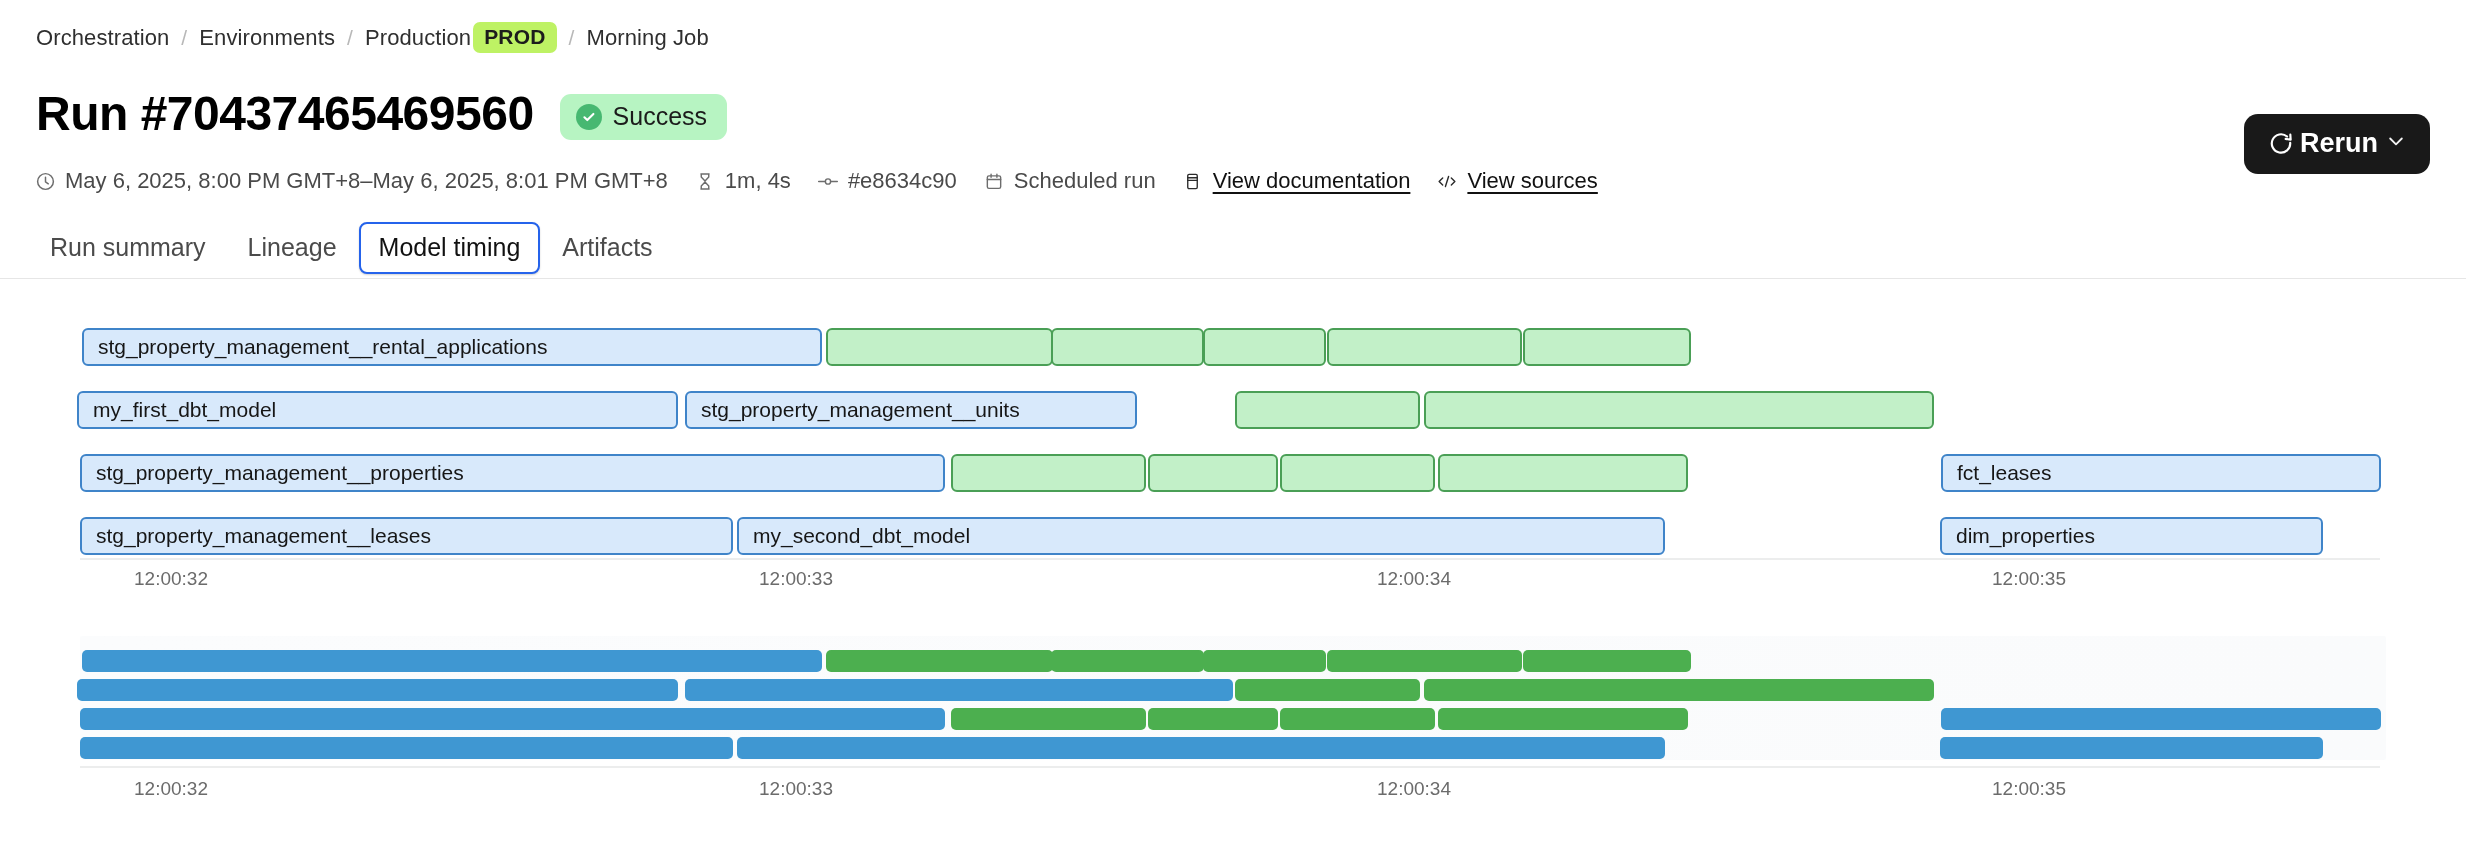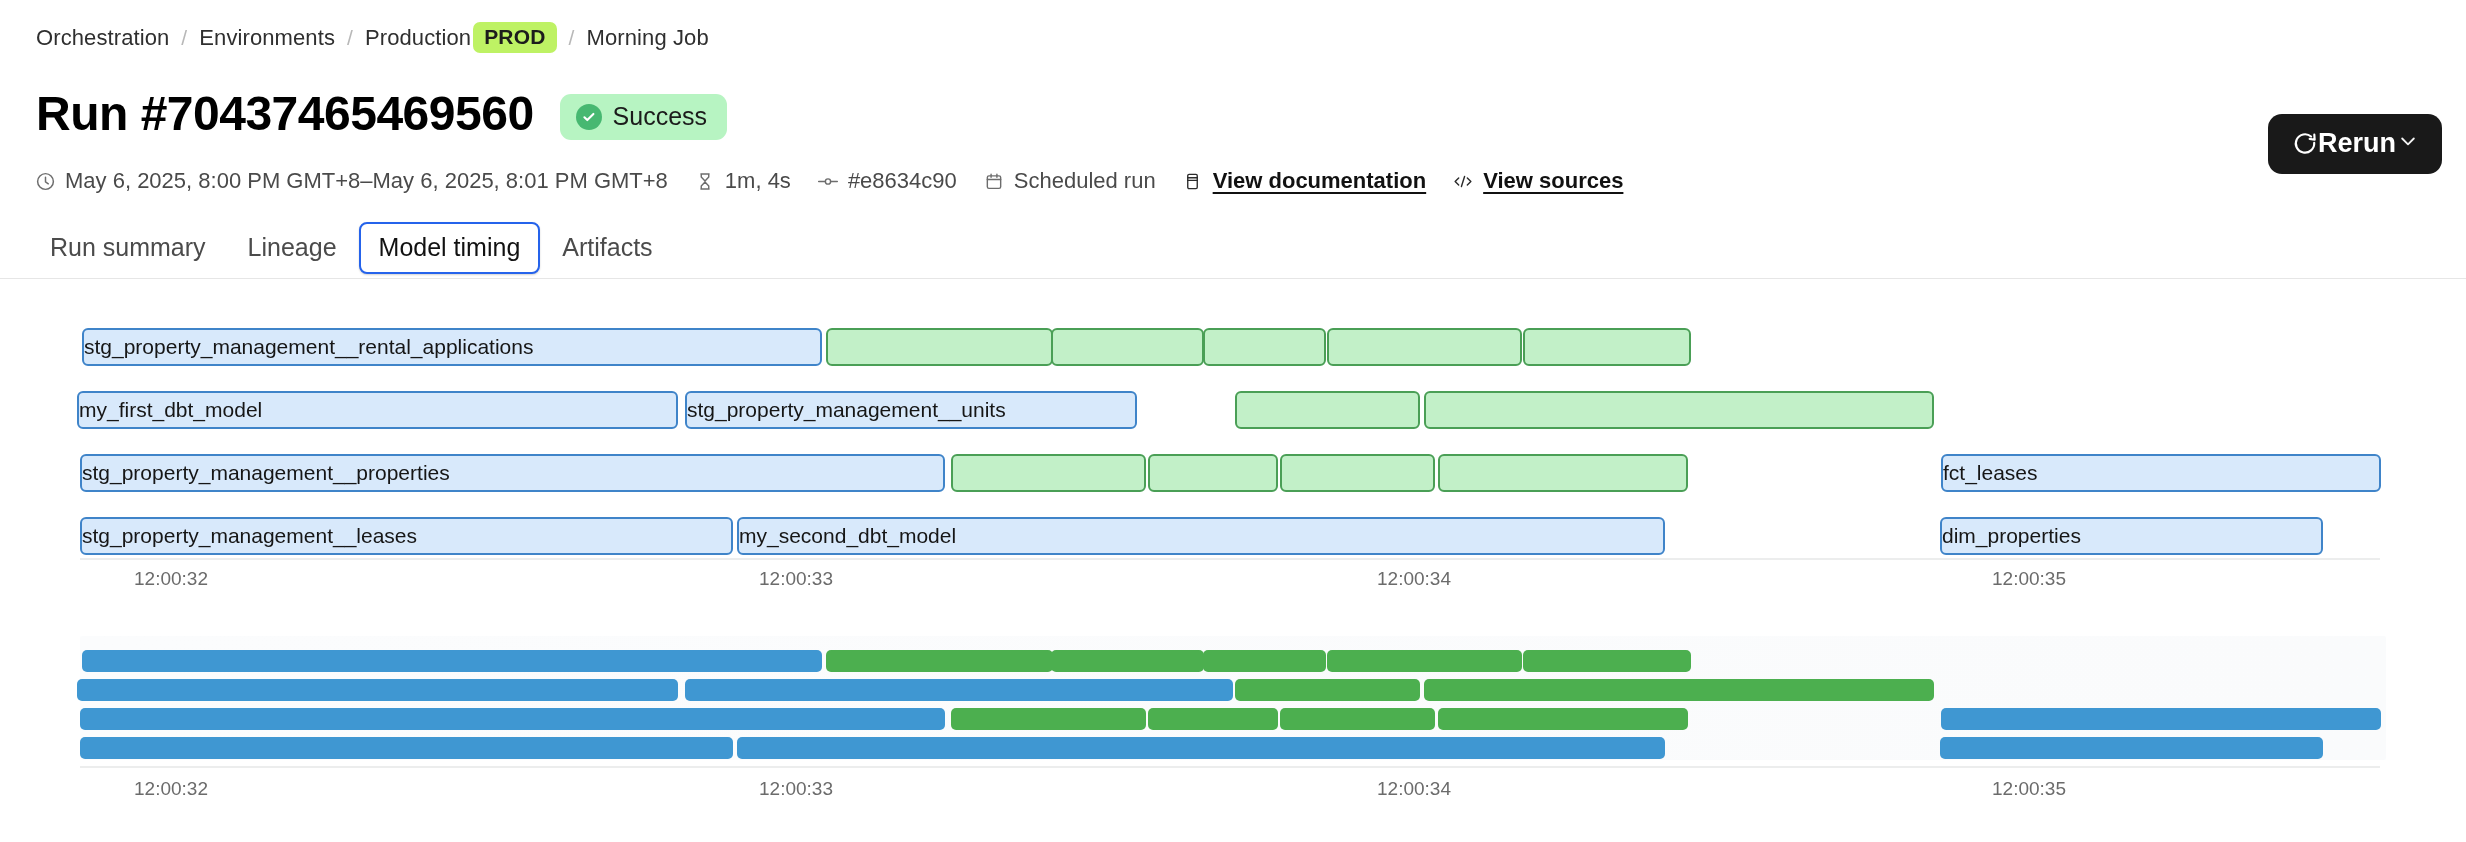--- a/index.html
+++ b/index.html
@@ -54,29 +54,29 @@
   }
   .status-badge .check-wrap svg { display: block; }
 
   
   .meta-row {
     position: absolute; left: 34px; top: 168px;
     display: flex; align-items: center;
     font-size: 22px; color: #4a4a4a;
   }
   .meta-item { display: flex; align-items: center; gap: 9px; margin-right: 26px; white-space: nowrap; }
-  .meta-item.strong { color: #111; font-weight: 700; text-align: right; }
+  .meta-item.strong { color: #111; font-weight: 400; text-align: right; }
   .meta-item.strong .meta-text { text-decoration: underline; text-underline-offset: 4px; cursor: pointer; }
   .meta-icon { display: inline-flex; align-items: center; justify-content: center; width: 22px; height: 22px; flex: 0 0 auto; }
   .meta-icon svg { display: block; }
 
   
   .rerun-btn {
-    position: absolute; right: 24px; top: 114px;
-    display: inline-flex; align-items: center; gap: 0;
+    position: absolute; right: 36px; top: 114px;
+    display: inline-flex; align-items: center; gap: 6px;
     background: #191919; color: #ffffff;
     border: none; border-radius: 14px;
     padding: 14px 24px 15px 24px;
     font-size: 27px; font-weight: 700; cursor: pointer;
     font-family: "Liberation Sans", sans-serif;
   }
   .rerun-btn .chev { font-size: 20px; font-weight: 400; opacity: .95; margin-left: 2px; }
 
   
   .tabs {
@@ -101,21 +101,21 @@
   .chart { position: absolute; left: 0; }
   .chart-detail { top: 318px; width: 2466px; height: 260px; }
   .chart-mini   { top: 636px; width: 2466px; height: 160px; }
 
   .gantt-row { position: absolute; left: 0; width: 2466px; }
   .bar {
     position: absolute; display: flex; align-items: center;
     border-radius: 6px; overflow: hidden;
     font-size: 21px; color: #161616; white-space: nowrap;
   }
-  .bar-label { pointer-events: none; }
+  .bar-label { padding-left: 14px; pointer-events: none; }
 
   .bar.detail-blue  { background: #d8e9fb; border: 2px solid #3f84c9; height: 38px; }
   .bar.detail-green { background: #c2f0c8; border: 2px solid #4a9f56; height: 38px; }
   .bar.mini-blue    { background: #3f97d2; border: none; height: 22px; border-radius: 5px; }
   .bar.mini-green   { background: #4caf4f; border: none; height: 22px; border-radius: 5px; }
 
   .axis-line {
     position: absolute; left: 80px; width: 2300px; height: 2px;
     background: #eceded;
   }

